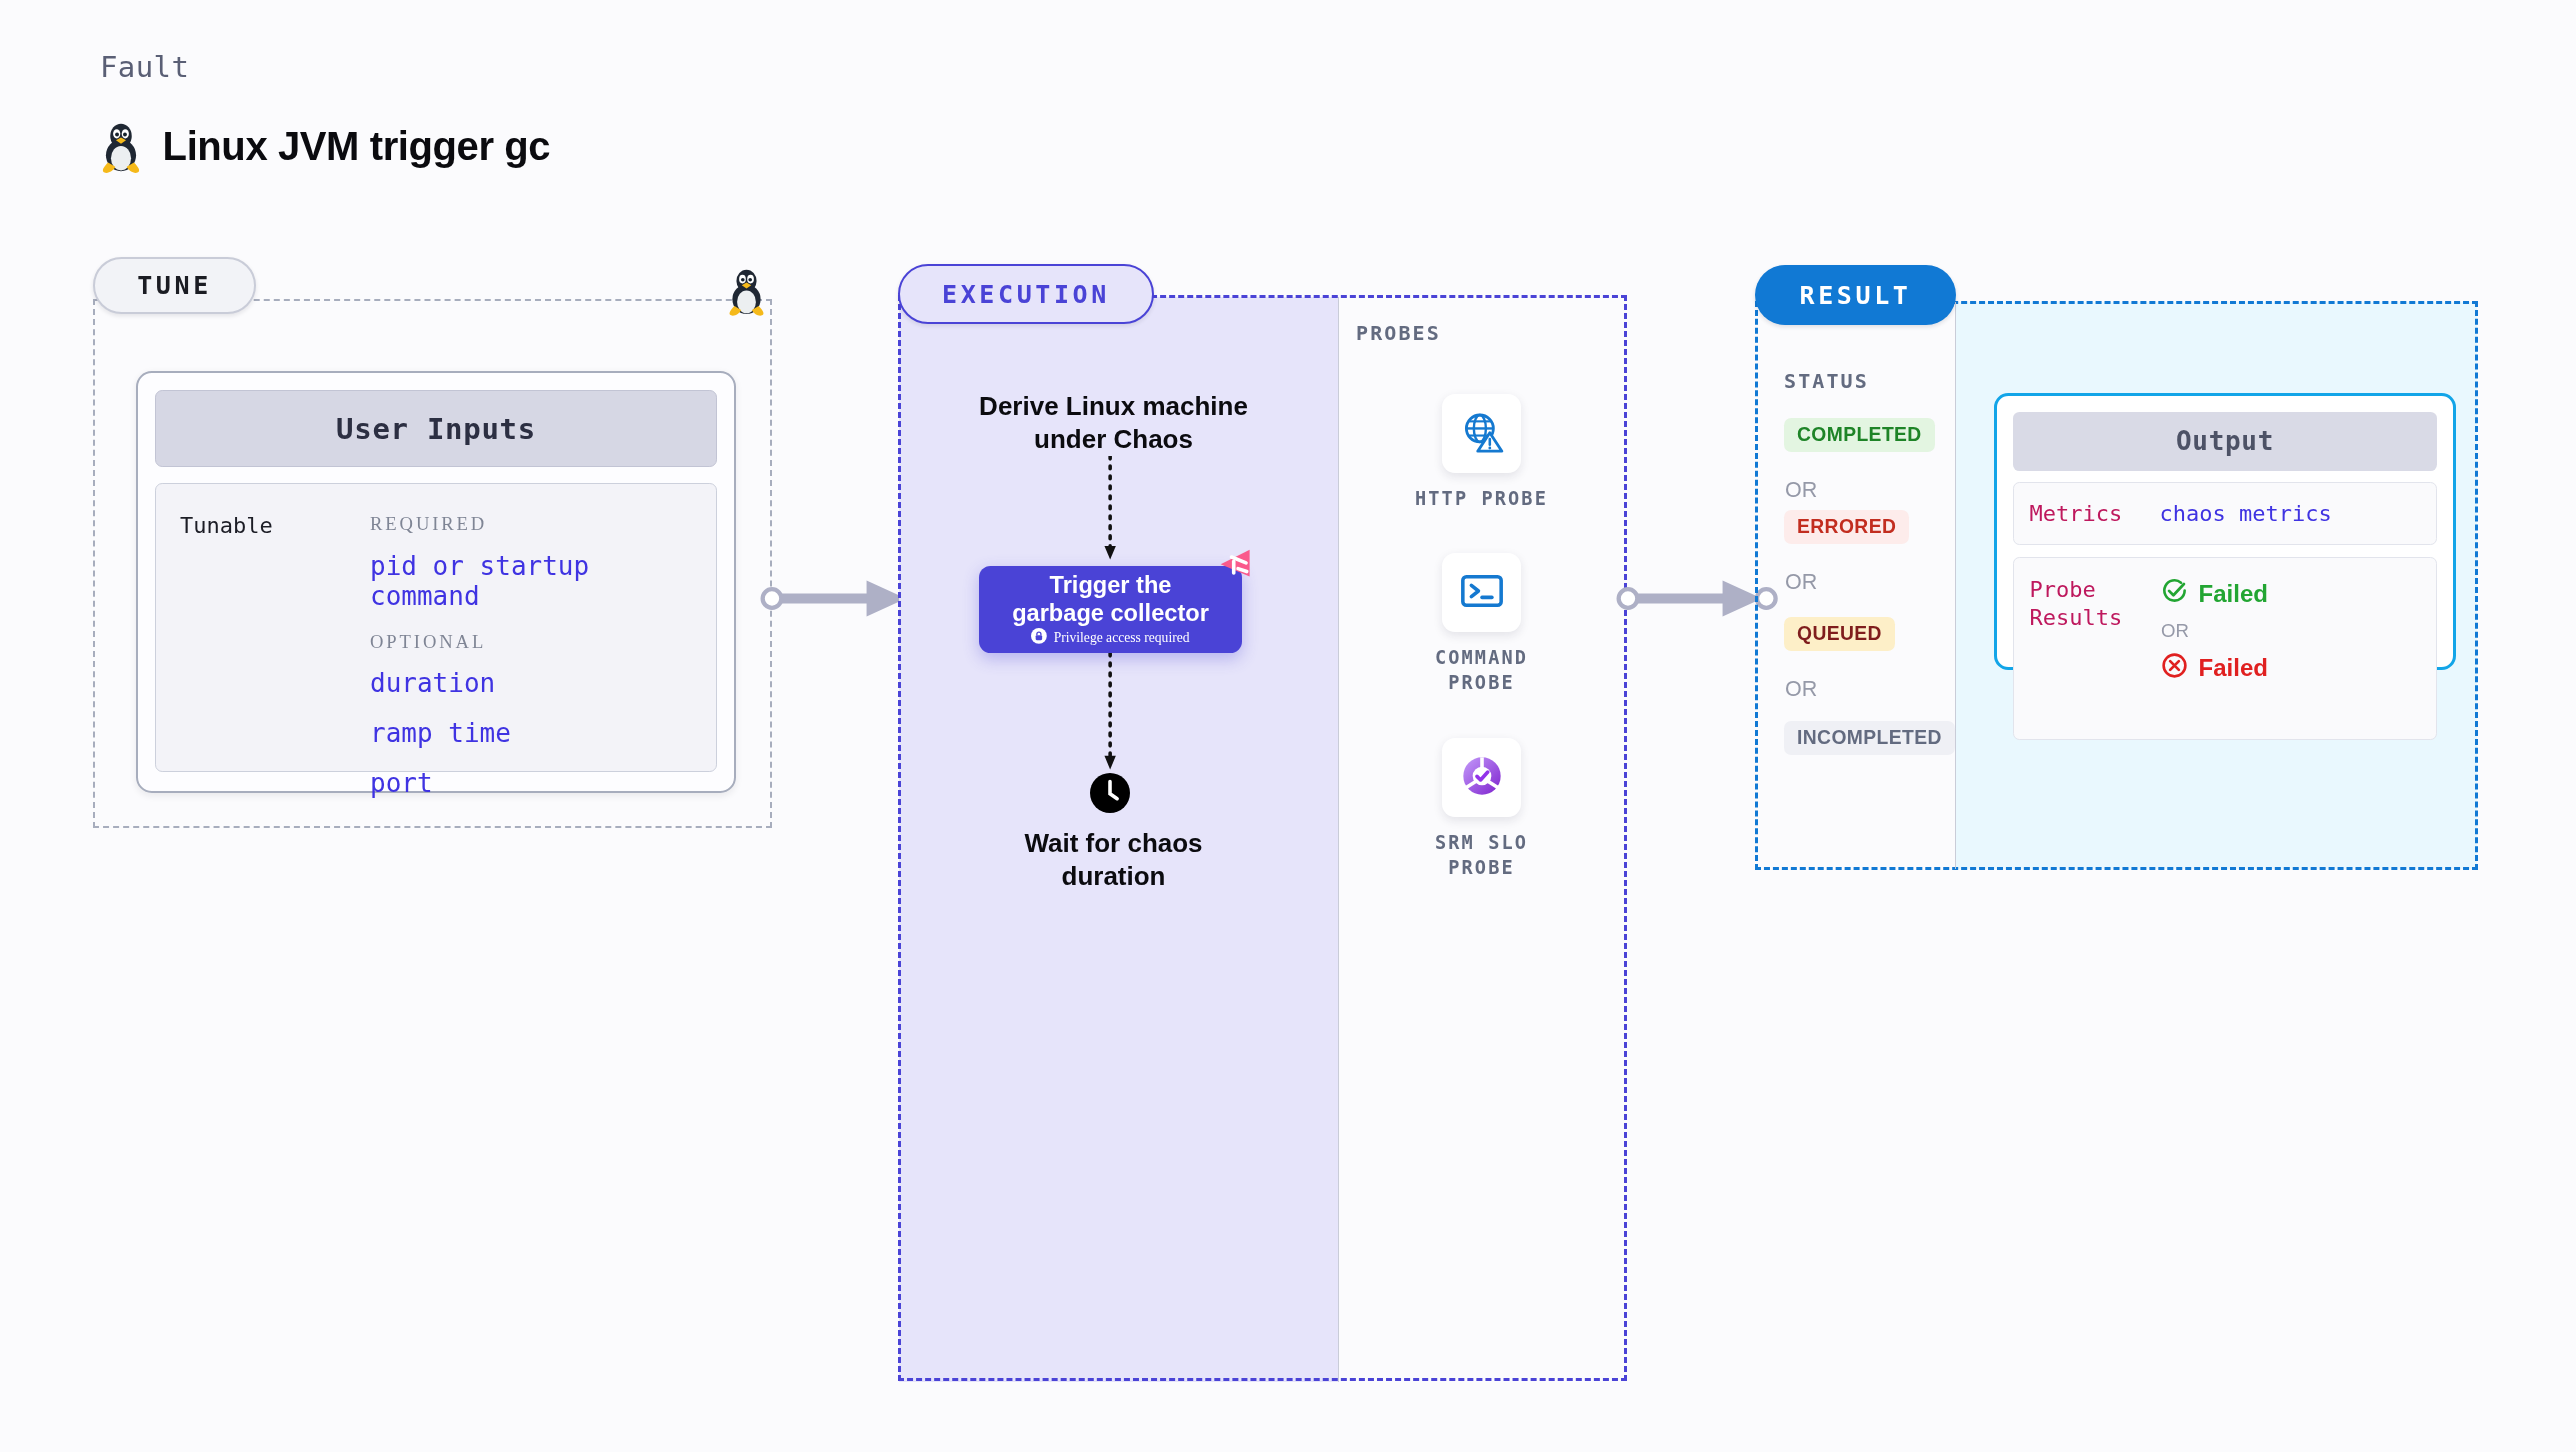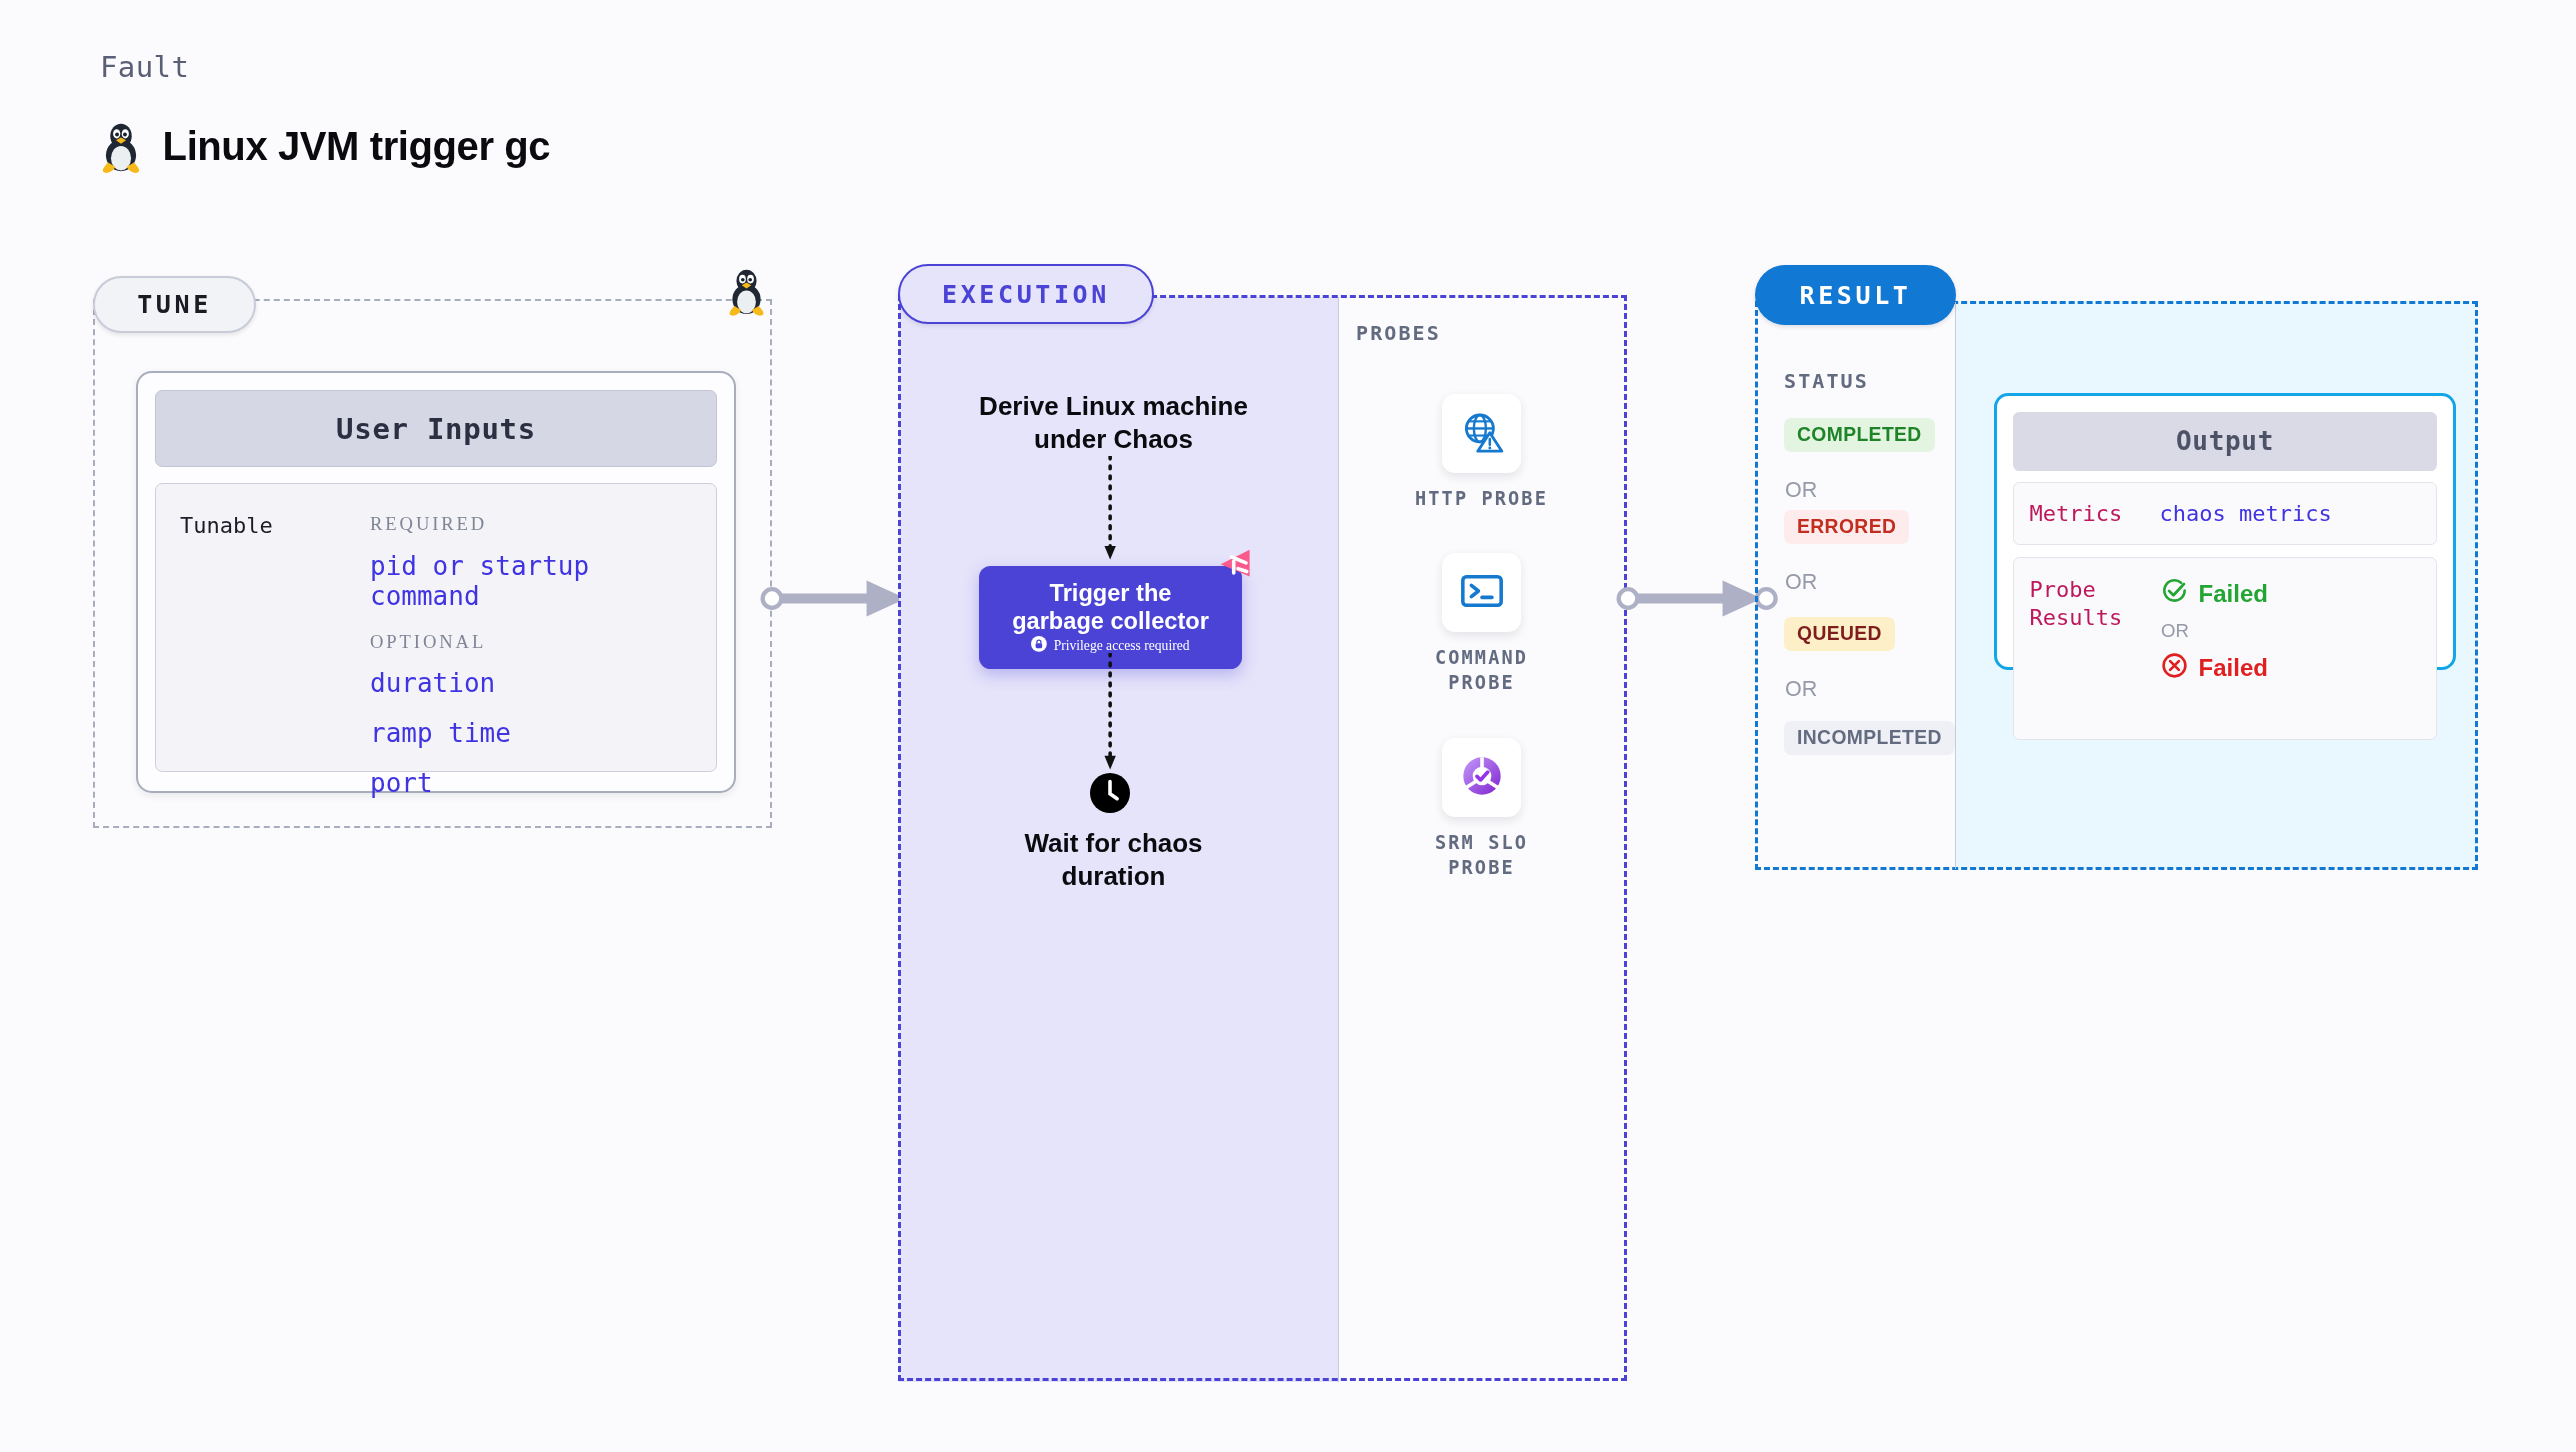--- a/index.html
+++ b/index.html
@@ -118,21 +118,21 @@
     box-sizing: border-box;
     display: flex;
     align-items: center;
     justify-content: center;
     border-radius: 43px;
     font-family: "DejaVu Sans Mono", monospace;
     font-weight: bold;
     letter-spacing: 3.6px;
   }
   #tune-pill {
-    left: 93px; top: 276px;
+    left: 93px; top: 257px;
     width: 163px; height: 57px;
     background: #f2f3f7;
     border: 2.1px solid #c9ccd8;
     color: #1b1c23;
     font-size: 25px;
     box-shadow: 0 2.1px 4.3px rgba(20,20,40,0.10);
   }
   #exec-pill {
     left: 898px; top: 264px;
     width: 256px; height: 60px;
@@ -227,21 +227,21 @@
     text-align: center;
     line-height: 1.25;
     width: 401px;
   }
   #derive-text { left: 913px; top: 390px; }
   #wait-text   { left: 913px; top: 827px; }
 
   #trigger-box {
     position: absolute;
     left: 979px; top: 566px;
-    width: 263px; height: 103px;
+    width: 263px; height: 87px;
     background: #4a43d6;
     border-radius: 11.5px;
     box-shadow: 0 5.7px 15.8px rgba(74,67,214,0.30);
     display: flex;
     flex-direction: column;
     align-items: center;
     justify-content: center;
     gap: 1px;
   }
   #trigger-title {

